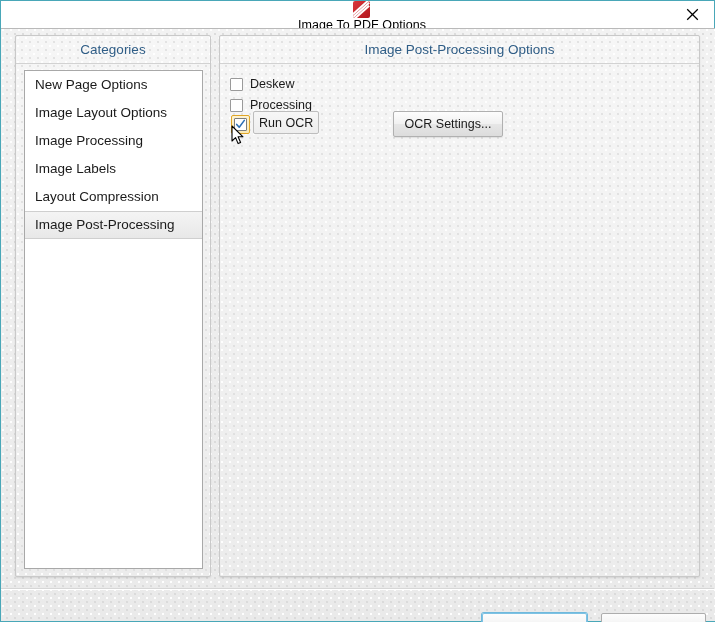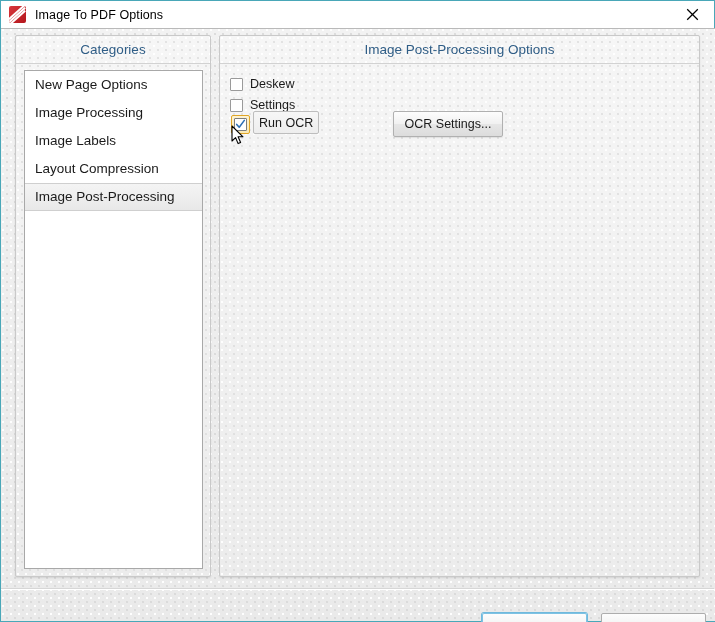--- a/index.html
+++ b/index.html
@@ -26,20 +26,21 @@
 
   
   #titlebar {
     position: absolute;
     left: 0; top: 0;
     width: 713px;
     height: 27px;
     background: #ffffff;
     display: flex;
     align-items: center;
+    flex-direction: column;
   }
   #app-icon {
     position: relative;
     width: 17px;
     height: 17px;
     margin-left: 8px;
     border-radius: 2px;
     background: #c1272d;
     background-image: linear-gradient(135deg, #d8373c 0%, #b4161c 100%);
     overflow: hidden;
@@ -333,40 +334,41 @@
     </div>
   </div>
 
   <div id="body-area">
 
     <div class="panel" id="categories-panel">
       <div class="panel-header">Categories</div>
 
       <div id="categories-list">
         <div class="cat-item">New Page Options</div>
+        <div class="cat-item">Image Layout Options</div>
         <div class="cat-item">Image Processing</div>
         <div class="cat-item">Image Labels</div>
         <div class="cat-item">Layout Compression</div>
         <div class="cat-item selected">Image Post-Processing</div>
       </div>
     </div>
 
     <div class="panel" id="options-panel">
       <div class="panel-header">Image Post-Processing Options</div>
 
       <div id="options-content">
 
         <div class="checkbox-row" id="row-deskew">
           <span class="cb-box"></span>
           <span class="cb-label">Deskew</span>
         </div>
 
         <div class="checkbox-row" id="row-despeckle">
           <span class="cb-box"></span>
-          <span class="cb-label">Settings</span>
+          <span class="cb-label">Processing</span>
         </div>
 
         <div class="checkbox-row" id="row-runocr">
           <span class="cb-focus">
             <span class="cb-box">
               <svg class="cb-check" viewBox="0 0 13 13" aria-hidden="true">
                 <path d="M2 6.4 L5 9.8 L11 1.6" stroke="#2b6fb5" stroke-width="1.8" fill="none" stroke-linecap="round" stroke-linejoin="round"></path>
               </svg>
             </span>
           </span>

